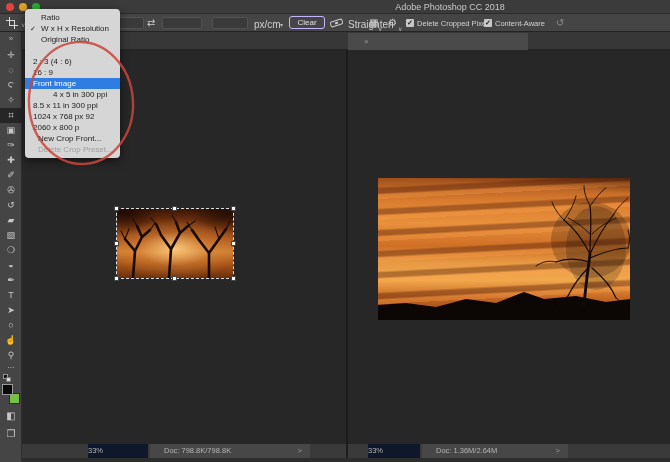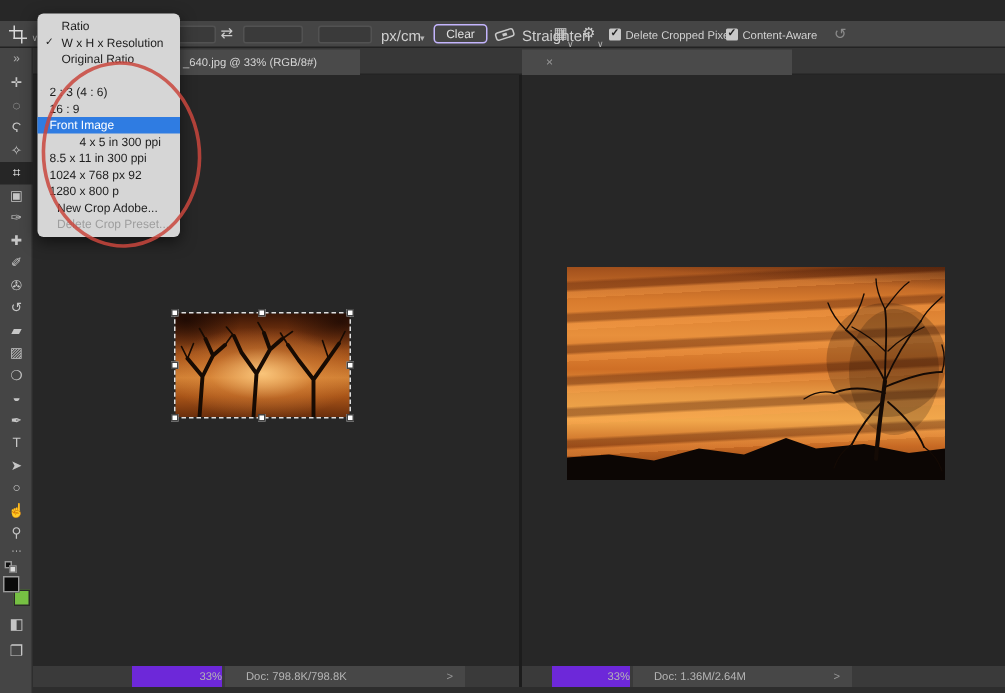--- a/index.html
+++ b/index.html
@@ -55,21 +55,21 @@
 
   
   #left-pane{left:22px;top:50px;width:324px;height:394px;background:#272727;}
   #pane-divider{left:346px;top:50px;width:2px;height:412px;background:#1c1c1c;}
   #right-pane{left:348px;top:50px;width:322px;height:394px;background:#272727;}
 
   
   .statusbar{top:444px;height:14px;background:#3a3a3a;color:#b5b5b5;font-size:7.5px;}
   #status-left{left:22px;width:324px;}
   #status-right{left:348px;width:322px;}
-  .zoombox{top:0;height:14px;background:#6d28d9;text-align:right;line-height:14px;}
+  .zoombox{top:0;height:14px;background:#0f172a;text-align:left;line-height:14px;}
   .docbox{top:0;height:26px;background:#474747;line-height:14px;}
   .docbox .doctext{position:absolute;left:14px;top:0;}
   .docbox .chev{position:absolute;right:8px;top:0;color:#9a9a9a;}
   #bottom-strip{left:22px;top:458px;width:648px;height:4px;background:#2d2d2d;}
 
   
   #left-image{left:117px;top:209px;width:116px;height:69px;outline:1px dashed rgba(255,255,255,.85);
     background:
       radial-gradient(ellipse 55% 45% at 50% 58%, rgba(255,205,130,.9), rgba(235,150,70,.3) 55%, rgba(120,50,15,0) 100%),
       radial-gradient(ellipse 45% 45% at 6% 6%, rgba(25,8,3,.85), rgba(25,8,3,0) 70%),
@@ -99,20 +99,26 @@
   .menu-sep::after{content:"";position:absolute;left:4px;right:4px;top:3px;height:1px;background:#b5b5b5;}
 
   
   #annotation{left:26px;top:38px;width:114px;height:132px;z-index:60;pointer-events:none;}
 </style>
 </head>
 <body>
 
 <div id="app">
 
+  <div id="titlebar">
+    <div class="light" style="left:6px;background:#e0443e"></div>
+    <div class="light" style="left:19px;background:#dea123"></div>
+    <div class="light" style="left:32px;background:#2dac2f"></div>
+    <div id="win-title">Adobe Photoshop CC 2018</div>
+  </div>
 
   <div id="optionsbar">
     <span class="crop-glyph" style="left:6px;top:3px"></span>
     <span class="caret" style="left:21px;top:7px">∨</span>
     <span class="obfield" style="left:100px;width:44px"></span>
     <span class="obicon" style="left:147px">⇄</span>
     <span class="obfield" style="left:162px;width:40px"></span>
     <span class="obfield" style="left:212px;width:36px"></span>
     <span class="oblabel" style="left:254px">px/cm</span>
     <span class="caret" style="left:280px;top:7px">▾</span>
@@ -124,23 +130,20 @@
     <span class="obicon" style="left:388px">⚙</span>
     <span class="caret" style="left:398px;top:11px">∨</span>
     <span class="cb" style="left:406px">✓</span>
     <span class="cblabel" style="left:417px">Delete Cropped Pixels</span>
     <span class="cb" style="left:484px">✓</span>
     <span class="cblabel" style="left:495px">Content-Aware</span>
     <span id="reset-icon">↺</span>
   </div>
 
   <div id="tabbar">
-    <div class="doctab" id="tab-left">
-      <span class="tablabel">_640.jpg @ 33% (RGB/8#)</span>
-    </div>
     <div class="doctab" id="tab-right">
       <span class="tabclose tablabel">×</span>
     </div>
   </div>
 
   <div id="left-pane"></div>
   <div id="pane-divider"></div>
   <div id="right-pane"></div>
 
   <div id="left-image">
@@ -269,26 +272,26 @@
       <div class="menu-item mi-preset" style="position: relative;">
         <span class="check"></span>
         <span class="lbl">8.5 x 11 in 300 ppi</span>
       </div>
       <div class="menu-item mi-preset" style="position: relative; padding-left: 31px;">
         <span class="check"></span>
         <span class="lbl">1024 x 768 px 92</span>
       </div>
       <div class="menu-item mi-preset" style="position: relative;">
         <span class="check"></span>
-        <span class="lbl">1280 x 800 p</span>
+        <span class="lbl">2060 x 800 p</span>
       </div>
       <div class="menu-sep"></div>
       <div class="menu-item mi-action" style="position: relative;">
         <span class="check"></span>
-        <span class="lbl">New Crop Adobe...</span>
+        <span class="lbl">New Crop Front...</span>
       </div>
       <div class="menu-item mi-action disabled" style="position: relative;">
         <span class="check"></span>
         <span class="lbl">Delete Crop Preset...</span>
       </div>
     </div>
 
   <svg id="annotation" width="114" height="132" viewBox="0 0 114 132">
     <ellipse cx="55" cy="65" rx="52" ry="61" fill="none" stroke="#c9463d" stroke-width="2.4" opacity="0.85" transform="rotate(-4 55 65)"></ellipse>
   </svg>

